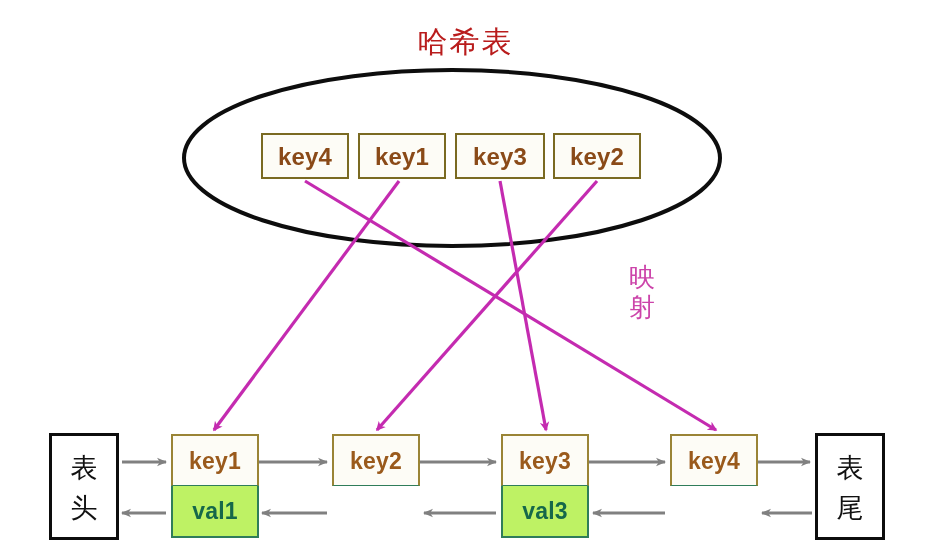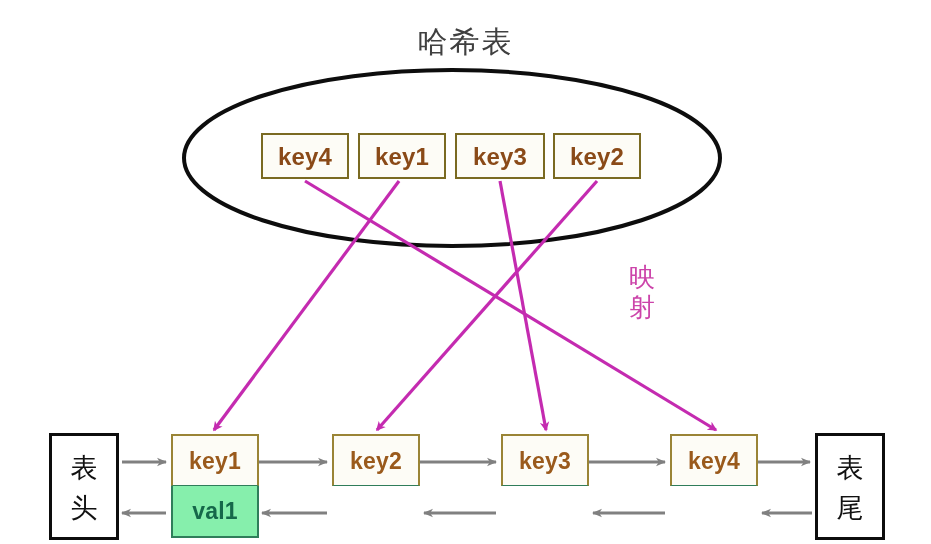--- a/index.html
+++ b/index.html
@@ -28,21 +28,21 @@
   
   .hash-title {
     position: absolute;
     left: 0;
     top: 22px;
     width: 931px;
     text-align: center;
     font-family: "DejaVu Sans", "Liberation Sans", sans-serif;
     font-size: 30px;
     font-weight: 400;
-    color: #404040;
+    color: #b91c1c;
     letter-spacing: 2px;
     white-space: nowrap;
   }
 
   
   .key-chip {
     position: absolute;
     height: 46px;
     line-height: 44px;
     box-sizing: border-box;
@@ -87,21 +87,21 @@
   }
   .node .cell-key {
     border: 2px solid #9a8436;
     border-bottom: 1px solid #2f7d5a;
     background: #fdfcf6;
     color: #9a5a1c;
   }
   .node .cell-val {
     border: 2px solid #2f7d5a;
     border-top: none;
-    background: #86efac;
+    background: #bef264;
     color: #16684a;
   }
 
   
   .terminal {
     position: absolute;
     width: 70px;
     height: 107px;
     box-sizing: border-box;
     border: 3px solid #0d0d0d;
@@ -177,20 +177,21 @@
     <div class="cell cell-key">key1</div>
     <div class="cell cell-val">val1</div>
   </div>
 
   <div class="node" style="left:332px; top:434px;">
     <div class="cell cell-key">key2</div>
   </div>
 
   <div class="node" style="left:501px; top:434px;">
     <div class="cell cell-key">key3</div>
+    <div class="cell cell-val">val3</div>
   </div>
 
   <div class="node" style="left:670px; top:434px;">
     <div class="cell cell-key">key4</div>
   </div>
 
   <div class="terminal" style="left:815px; top:433px;">
     <span>表</span>
     <span>尾</span>
   </div>

